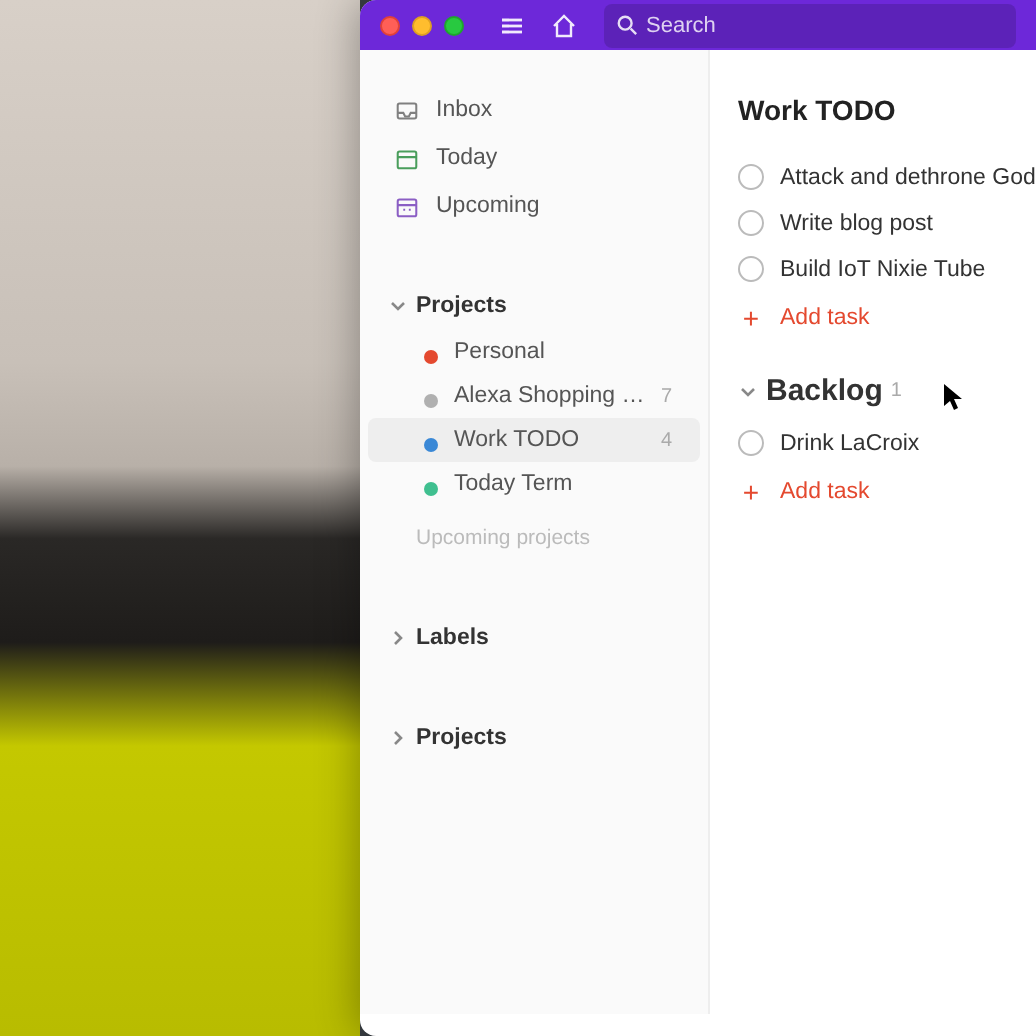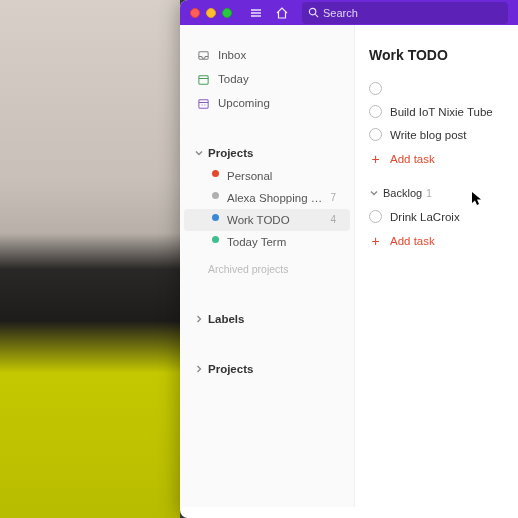--- a/index.html
+++ b/index.html
@@ -15,34 +15,34 @@
 .tl-icon { color: rgba(255,255,255,0.9); display: flex; align-items: center; justify-content: center; width: 20px; height: 20px; cursor: pointer; }
 .search-box { flex: 1; height: 22px; background: rgba(0,0,0,0.15); border-radius: 4px; margin-left: 4px; display: flex; align-items: center; padding: 0 6px; gap: 4px; }
 .search-box svg { opacity: 0.85; }
 .search-box span { color: rgba(255,255,255,0.8); font-size: 11px; }
 .app-body { display: flex; height: calc(100% - 36px); }
 .sidebar { width: 175px; background: #fafafa; border-right: 1px solid #eee; padding: 18px 0 0 0; font-size: 11.5px; overflow-y: auto; }
 .nav-item { display: flex; align-items: center; padding: 5px 16px; gap: 8px; color: #555; cursor: pointer; }
 .nav-item .ico { width: 14px; height: 14px; display: flex; align-items: center; justify-content: center; color: #808080; }
 .sec-header { display: flex; align-items: center; padding: 6px 14px; gap: 4px; font-weight: 600; color: #333; margin-top: 26px; cursor: pointer; }
 .chev { width: 10px; height: 10px; display: flex; align-items: center; justify-content: center; color: #888; }
-.proj-item { display: flex; align-items: flex-start; padding: 5px 12px 5px 28px; gap: 8px; color: #555; cursor: pointer; position: relative; border-radius: 4px; margin: 0 4px; }
+.proj-item { display: flex; align-items: flex-end; padding: 5px 12px 5px 28px; gap: 8px; color: #555; cursor: pointer; position: relative; border-radius: 4px; margin: 0 4px; }
 .proj-item.selected { background: #eeeeee; }
 .proj-dot { width: 7px; height: 7px; border-radius: 50%; flex-shrink: 0; }
 .proj-label { flex: 1; white-space: nowrap; overflow: hidden; text-overflow: ellipsis; }
 .proj-count { color: #aaa; font-size: 10px; margin-right: 2px; }
 .archived { padding: 6px 12px 6px 28px; color: #bbb; font-size: 10.5px; margin-top: 4px; }
 .main { flex: 1; padding: 22px 0 0 14px; overflow-y: auto; }
 .main-title { font-size: 14px; font-weight: 700; color: #222; margin-bottom: 14px; }
 .task { display: flex; align-items: center; gap: 8px; padding: 5px 0; font-size: 11.5px; color: #333; cursor: pointer; }
 .task-circle { width: 13px; height: 13px; border: 1.2px solid #bbb; border-radius: 50%; flex-shrink: 0; }
 .add-task { display: flex; align-items: center; gap: 8px; padding: 6px 0; font-size: 11.5px; color: #e4492f; cursor: pointer; }
 .add-task .plus { width: 13px; height: 13px; display: flex; align-items: center; justify-content: center; font-size: 14px; line-height: 1; }
 .section-row { display: flex; align-items: center; gap: 4px; margin-top: 16px; margin-bottom: 6px; cursor: pointer; }
-.section-name { font-size: 11px; font-weight: 400; color: #333; }
+.section-name { font-size: 15px; font-weight: 700; color: #333; }
 .section-count { font-size: 10px; color: #aaa; }
 .cursor { position: absolute; left: 292px; top: 192px; width: 10px; height: 14px; pointer-events: none; }
 </style>
 </head>
 <body>
 
 <div class="bg-photo"></div>
 
 <div class="app-window">
   <div class="titlebar">
@@ -127,21 +127,21 @@
         <span class="proj-dot" style="background:#3a88d6"></span>
         <span class="proj-label">Work TODO</span>
         <span class="proj-count">4</span>
       </div>
       <div class="proj-item">
         <span class="proj-dot" style="background:#3fbf8f"></span>
         <span class="proj-label">Today Term</span>
         <span class="proj-count"></span>
       </div>
 
-      <div class="archived">Archived projects</div>
+      <div class="archived">Upcoming projects</div>
 
       <div class="sec-header">
         <span class="chev">
           <svg width="8" height="8" viewBox="0 0 8 8" fill="none" stroke="currentColor" stroke-width="1.3">
               <path d="M2.5 1 L5.5 4 L2.5 7"></path>
             </svg>
         </span>
         <span>Labels</span>
       </div>
 
@@ -153,28 +153,29 @@
         </span>
         <span>Projects</span>
       </div>
     </div>
 
     <div class="main">
       <div class="main-title">Work TODO</div>
 
       <div class="task">
         <span class="task-circle"></span>
+        <span>Attack and dethrone God</span>
+      </div>
+      <div class="task">
+        <span class="task-circle"></span>
+        <span>Write blog post</span>
       </div>
       <div class="task">
         <span class="task-circle"></span>
         <span>Build IoT Nixie Tube</span>
-      </div>
-      <div class="task">
-        <span class="task-circle"></span>
-        <span>Write blog post</span>
       </div>
       <div class="add-task">
         <span class="plus">+</span>
         <span>Add task</span>
       </div>
 
       <div class="section-row">
         <span class="chev">
           <svg width="8" height="8" viewBox="0 0 8 8" fill="none" stroke="#888" stroke-width="1.3">
               <path d="M1 2.5 L4 5.5 L7 2.5"></path>

